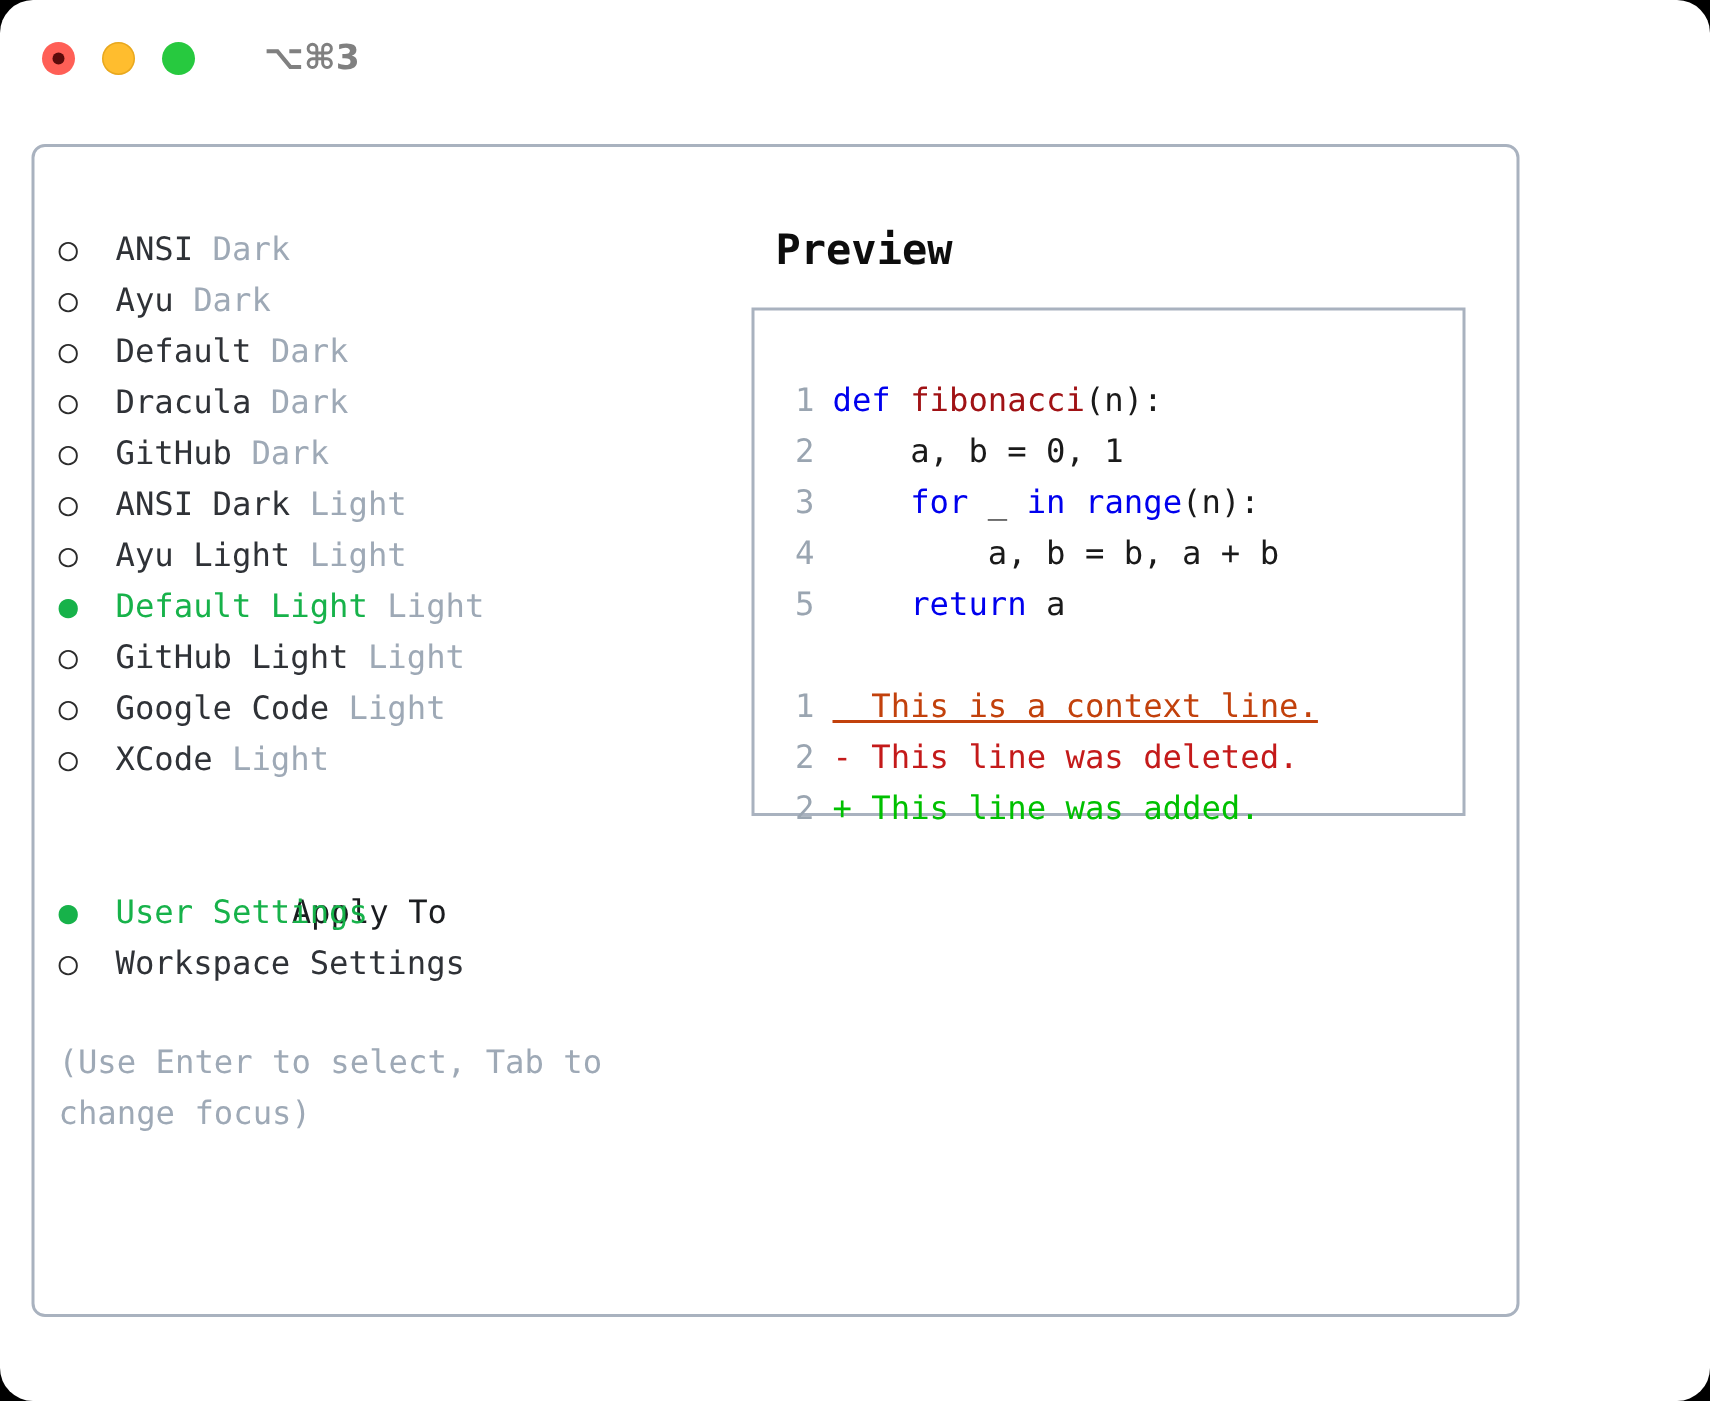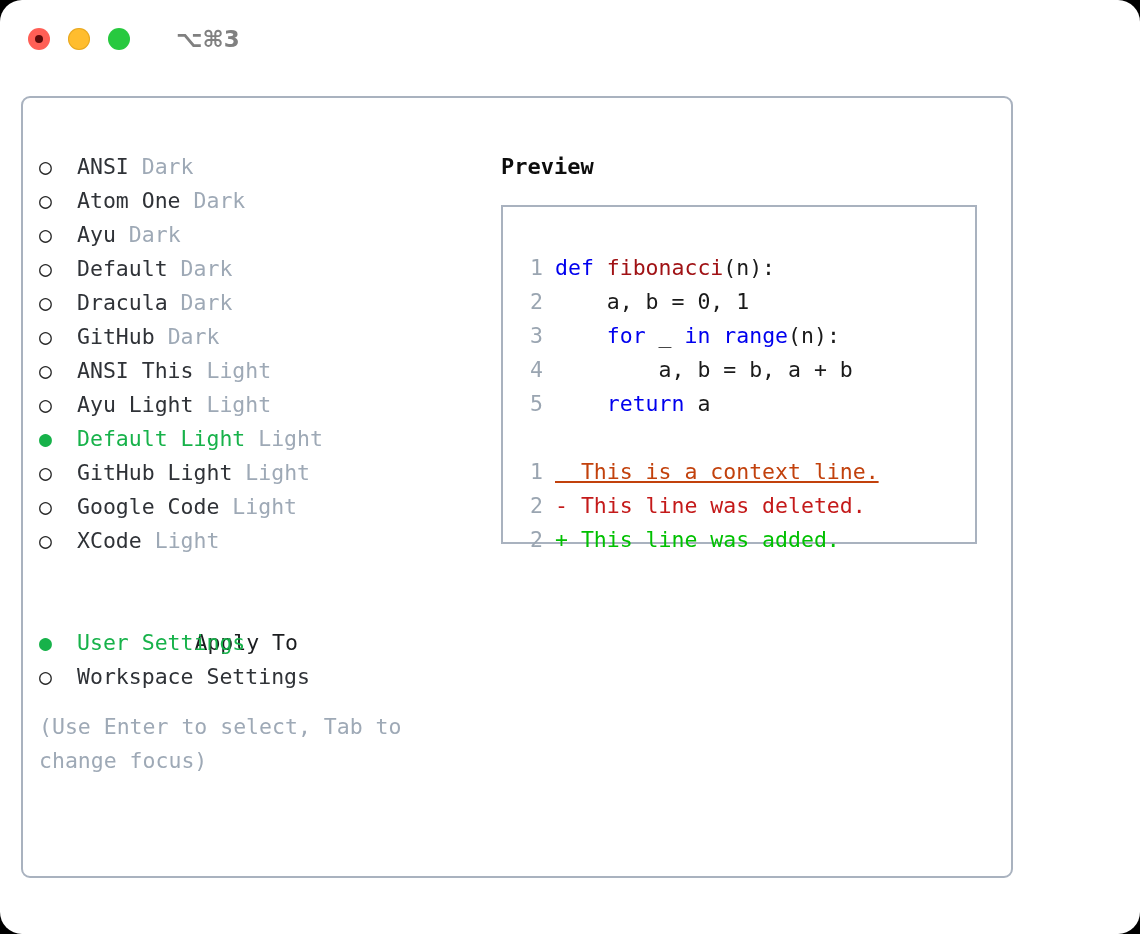--- a/index.html
+++ b/index.html
@@ -131,39 +131,40 @@
   .spacer-row {
     height: 34px;
   }
 
   .subheading {
     color: #1a1c1f;
     font-size: 21.5px;
   }
 
   .hint {
-    margin-top: 16px;
+    margin-top: 32px;
     font-size: 21.5px;
     line-height: 34px;
     color: #9ea9b6;
     width: 400px;
   }
 
   
   .right-col {
     position: absolute;
     left: 478px;
     top: 52px;
     width: 500px;
   }
   .preview-title {
-    font-size: 22px;
+    font-size: 28px;
     font-weight: bold;
     color: #0d0d0d;
     line-height: 34px;
+    margin-left: 16px;
   }
   .preview-box {
     margin-top: 21px;
     width: 476px;
     height: 339px;
     border: 2px solid #a9b2bf;
     box-sizing: border-box;
     background: #ffffff;
     padding: 44px 0 0 14px;
   }
@@ -204,26 +205,25 @@
   </div>
 
   <div class="panel">
     <div class="panel-inner">
 
       <div class="left-col">
 
 
         <div id="theme-items">
             <div class="row"><span class="marker">○</span><span class="label">ANSI</span> <span class="tag">Dark</span></div>
-            <div class="row"><span class="marker">○</span><span class="label">Atom One</span> <span class="tag">Dark</span></div>
             <div class="row"><span class="marker">○</span><span class="label">Ayu</span> <span class="tag">Dark</span></div>
             <div class="row"><span class="marker">○</span><span class="label">Default</span> <span class="tag">Dark</span></div>
             <div class="row"><span class="marker">○</span><span class="label">Dracula</span> <span class="tag">Dark</span></div>
             <div class="row"><span class="marker">○</span><span class="label">GitHub</span> <span class="tag">Dark</span></div>
-            <div class="row"><span class="marker">○</span><span class="label">ANSI This</span> <span class="tag">Light</span></div>
+            <div class="row"><span class="marker">○</span><span class="label">ANSI Dark</span> <span class="tag">Light</span></div>
             <div class="row"><span class="marker">○</span><span class="label">Ayu Light</span> <span class="tag">Light</span></div>
             <div class="row"><span class="marker sel">●</span><span class="label sel">Default Light</span> <span class="tag">Light</span></div>
             <div class="row"><span class="marker">○</span><span class="label">GitHub Light</span> <span class="tag">Light</span></div>
             <div class="row"><span class="marker">○</span><span class="label">Google Code</span> <span class="tag">Light</span></div>
             <div class="row"><span class="marker">○</span><span class="label">XCode</span> <span class="tag">Light</span></div>
           </div>
 
         <div class="spacer-row"></div>
 
         <div class="row">

